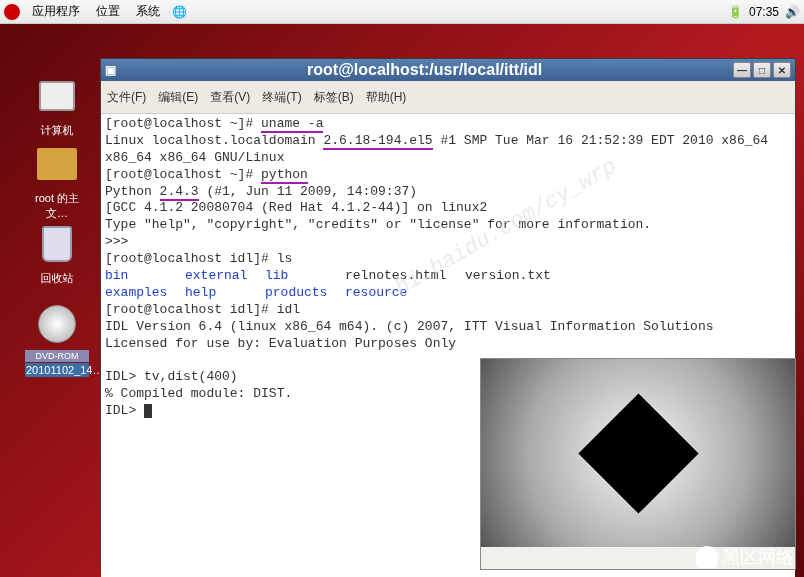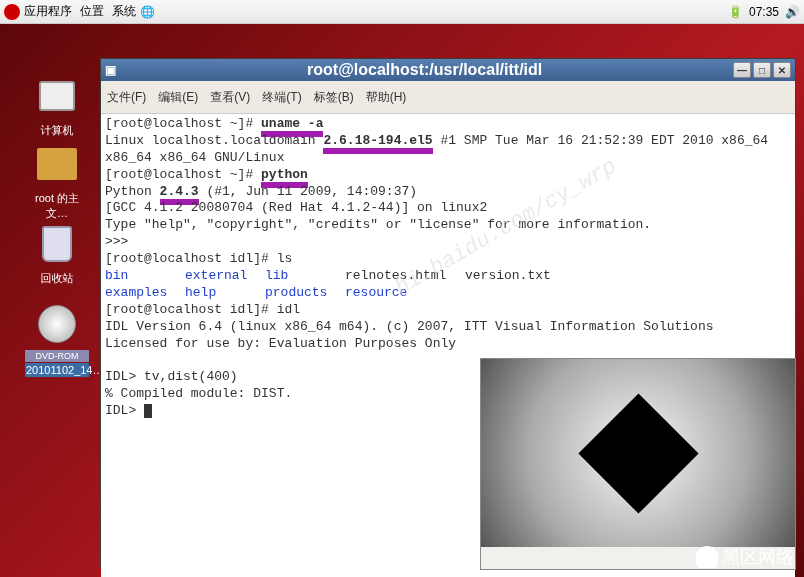--- a/index.html
+++ b/index.html
@@ -1,17 +1,17 @@
 <!DOCTYPE html>
 <html><head>
 <meta charset="utf-8">
 <style>
 * { margin: 0; padding: 0; box-sizing: border-box; }
 body { width: 804px; height: 577px; font-family: sans-serif; font-size: 12px; position: relative; overflow: hidden; background: linear-gradient(135deg, #5a0608 0%, #8a1015 30%, #b51a20 60%, #5a0608 100%); }
-.taskbar { position: absolute; top: 0; left: 0; right: 0; height: 24px; background: linear-gradient(#f8f8f8, #e8e8e8); border-bottom: 1px solid #ccc; display: flex; align-items: center; padding: 0 4px; }
+.taskbar { position: absolute; top: 0; left: 0; right: 0; height: 24px; background: linear-gradient(#f8f8f8, #e8e8e8); border-bottom: 1px solid #ccc; display: flex; align-items: center; padding: 0 4px; gap: 8px; }
 .taskbar-icon { width: 16px; height: 16px; border-radius: 50%; background: #c00; display: inline-block; }
 .taskbar-item { cursor: pointer; padding: 2px 4px; }
 .taskbar-right { margin-left: auto; display: flex; align-items: center; gap: 6px; }
 .desktop-icon { position: absolute; width: 64px; text-align: center; color: white; font-size: 11px; }
 .desktop-icon .icon-img { width: 48px; height: 48px; margin: 0 auto 2px; display: flex; align-items: center; justify-content: center; font-size: 32px; }
 .desktop-icon .label { background: rgba(0,0,0,0); padding: 1px; }
 .desktop-icon.selected .label { background: #3a6ea5; }
 .di1 { left: 25px; top: 72px; }
 .di2 { left: 25px; top: 140px; }
 .di3 { left: 25px; top: 220px; }
@@ -21,21 +21,21 @@
 .trash { background: #dde; width: 30px; height: 36px; border-radius: 3px 3px 6px 6px; border: 2px solid #99a; }
 .cdrom { background: radial-gradient(#fff, #aaa); width: 38px; height: 38px; border-radius: 50%; border: 1px solid #888; }
 .window { position: absolute; border: 1px solid #3d3d3d; background: #f0f0ec; }
 .titlebar { height: 22px; background: linear-gradient(#5880b0, #3d6090); display: flex; align-items: center; padding: 0 4px; color: white; font-weight: bold; }
 .titlebar .title { flex: 1; text-align: center; font-size: 16px; }
 .winbtns { display: flex; gap: 2px; }
 .winbtn { width: 18px; height: 16px; background: linear-gradient(#eee, #ccc); border: 1px solid #888; border-radius: 2px; display: flex; align-items: center; justify-content: center; font-size: 10px; cursor: pointer; color: #333; }
 .menubar { height: 22px; background: #ede9e3; border-bottom: 1px solid #ccc; display: flex; align-items: center; padding: 16px 6px; gap: 12px; color: #333; }
 .menubar span { cursor: pointer; }
 .terminal { background: white; font-family: "Courier New", monospace; font-size: 13px; line-height: 1.3; padding: 2px 4px; overflow: hidden; height: calc(100% - 44px); color: #333; position: relative; }
-.terminal .red-ul { border-bottom: 6px solid #a21caf; color: #333; font-weight: bold; }
+.terminal .red-ul { border-bottom: 2px solid #a21caf; color: #333; }
 .terminal .blue { color: #2040cc; }
 .terminal .cursor { display: inline-block; width: 8px; height: 14px; background: #333; vertical-align: text-bottom; }
 .watermark { position: absolute; top: 100px; left: 280px; color: #ddd; font-size: 22px; transform: rotate(-30deg); font-style: italic; pointer-events: none; z-index: 5; opacity: 0.6; }
 .term-window { left: 100px; top: 58px; width: 696px; height: 510px; }
 .idl-window { left: 480px; top: 358px; width: 316px; height: 212px; border: 1px solid #888; }
 .idl-window .titlebar { background: linear-gradient(#e8e8e8, #d0d0d0); color: #333; }
 .idl-canvas { background: radial-gradient(circle at center, #f8f8f8 0%, #aaa 60%, #555 100%); height: calc(100% - 22px); display: flex; align-items: center; justify-content: center; }
 .diamond { width: 85px; height: 85px; background: black; transform: rotate(45deg); }
 .logo { position: absolute; bottom: 8px; right: 10px; color: white; font-size: 18px; font-weight: normal; display: flex; align-items: center; gap: 4px; margin-left: 11px; }
 .logo-mushroom { width: 22px; height: 22px; background: white; border-radius: 50% 50% 20% 20%; }

